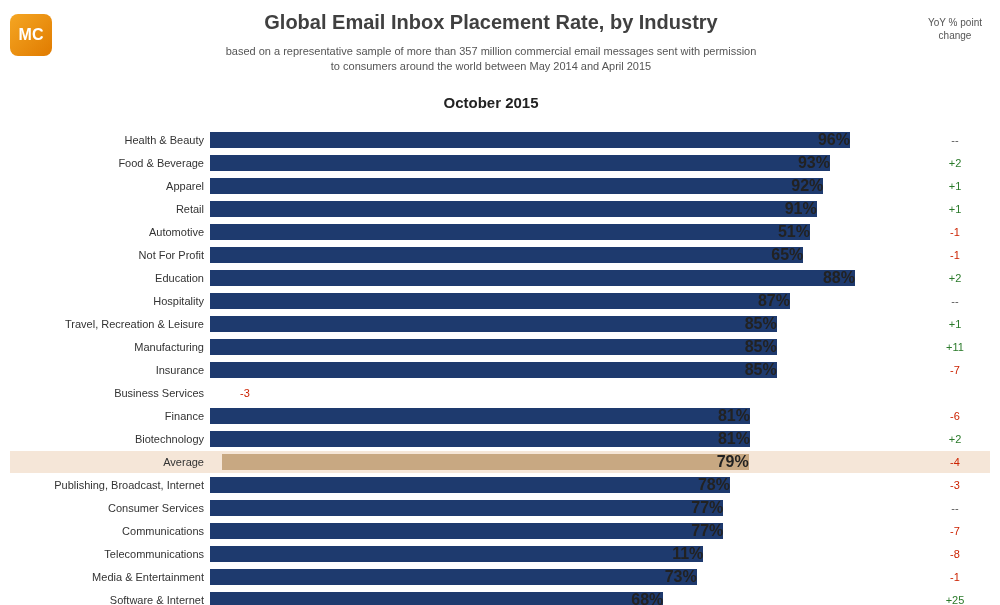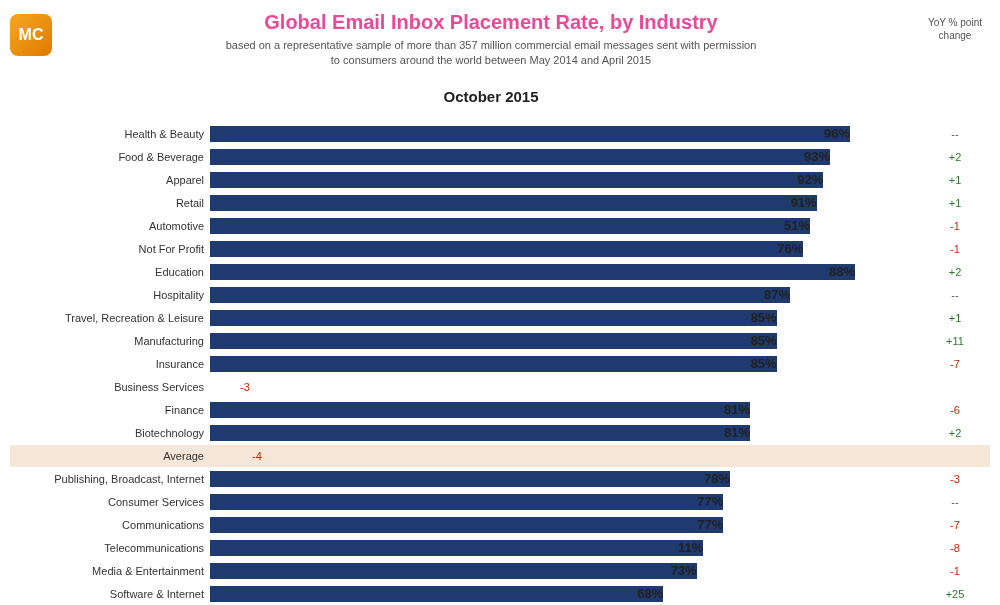--- a/index.html
+++ b/index.html
@@ -37,28 +37,28 @@
       margin-top: 4px;
       border-radius: 8px;
     }
     .title-block {
       flex: 1;
       text-align: center;
     }
     .chart-title {
       font-size: 20px;
       font-weight: bold;
-      color: #ec4899;
+      color: #404040;
       line-height: 1.2;
     }
     .chart-subtitle {
       font-size: 11px;
       color: #555;
       line-height: 1.4;
-      margin-top: 4px;
+      margin-top: 10px;
       text-align: center;
     }
     .chart-period {
       font-size: 15px;
       font-weight: bold;
       color: #222;
       margin-top: 19px;
     }
     .yoy-header {
       width: 70px;
@@ -103,21 +103,21 @@
       height: 16px;
       background: #1e3a6e;
       display: flex;
       align-items: center;
       justify-content: flex-end;
     }
     .bar.average-bar {
       background: #c8a882;
     }
     .bar-value {
-      font-size: 13px;
+      font-size: 16px;
       font-weight: bold;
       color: #222;
       margin-left: 4px;
       white-space: nowrap;
     }
     .yoy-value {
       width: 70px;
       text-align: center;
       font-size: 11px;
       flex-shrink: 0;
@@ -191,21 +191,21 @@
           <div class="bar" style="width: 600px;">
             <span class="bar-value">51%</span>
           </div>
         </div>
         <div class="yoy-value yoy-neg">-1</div>
       </div>
       <div class="bar-row">
         <div class="row-label">Not For Profit</div>
         <div class="bar-area">
           <div class="bar" style="width: 593.333px;">
-            <span class="bar-value">76%</span>
+            <span class="bar-value">65%</span>
           </div>
         </div>
         <div class="yoy-value yoy-neg">-1</div>
       </div>
       <div class="bar-row">
         <div class="row-label">Education</div>
         <div class="bar-area">
           <div class="bar" style="width: 645px;">
             <span class="bar-value">88%</span>
           </div>
@@ -265,20 +265,25 @@
         <div class="row-label">Biotechnology</div>
         <div class="bar-area">
           <div class="bar" style="width: 540px;">
             <span class="bar-value">81%</span>
           </div>
         </div>
         <div class="yoy-value yoy-pos">+2</div>
       </div>
       <div class="bar-row average-row">
         <div class="row-label">Average</div>
+        <div class="bar-area">
+          <div class="bar average-bar" style="width: 526.667px;">
+            <span class="bar-value">79%</span>
+          </div>
+        </div>
         <div class="yoy-value yoy-neg">-4</div>
       </div>
       <div class="bar-row">
         <div class="row-label">Publishing, Broadcast, Internet</div>
         <div class="bar-area">
           <div class="bar" style="width: 520px;">
             <span class="bar-value">78%</span>
           </div>
         </div>
         <div class="yoy-value yoy-neg">-3</div>

